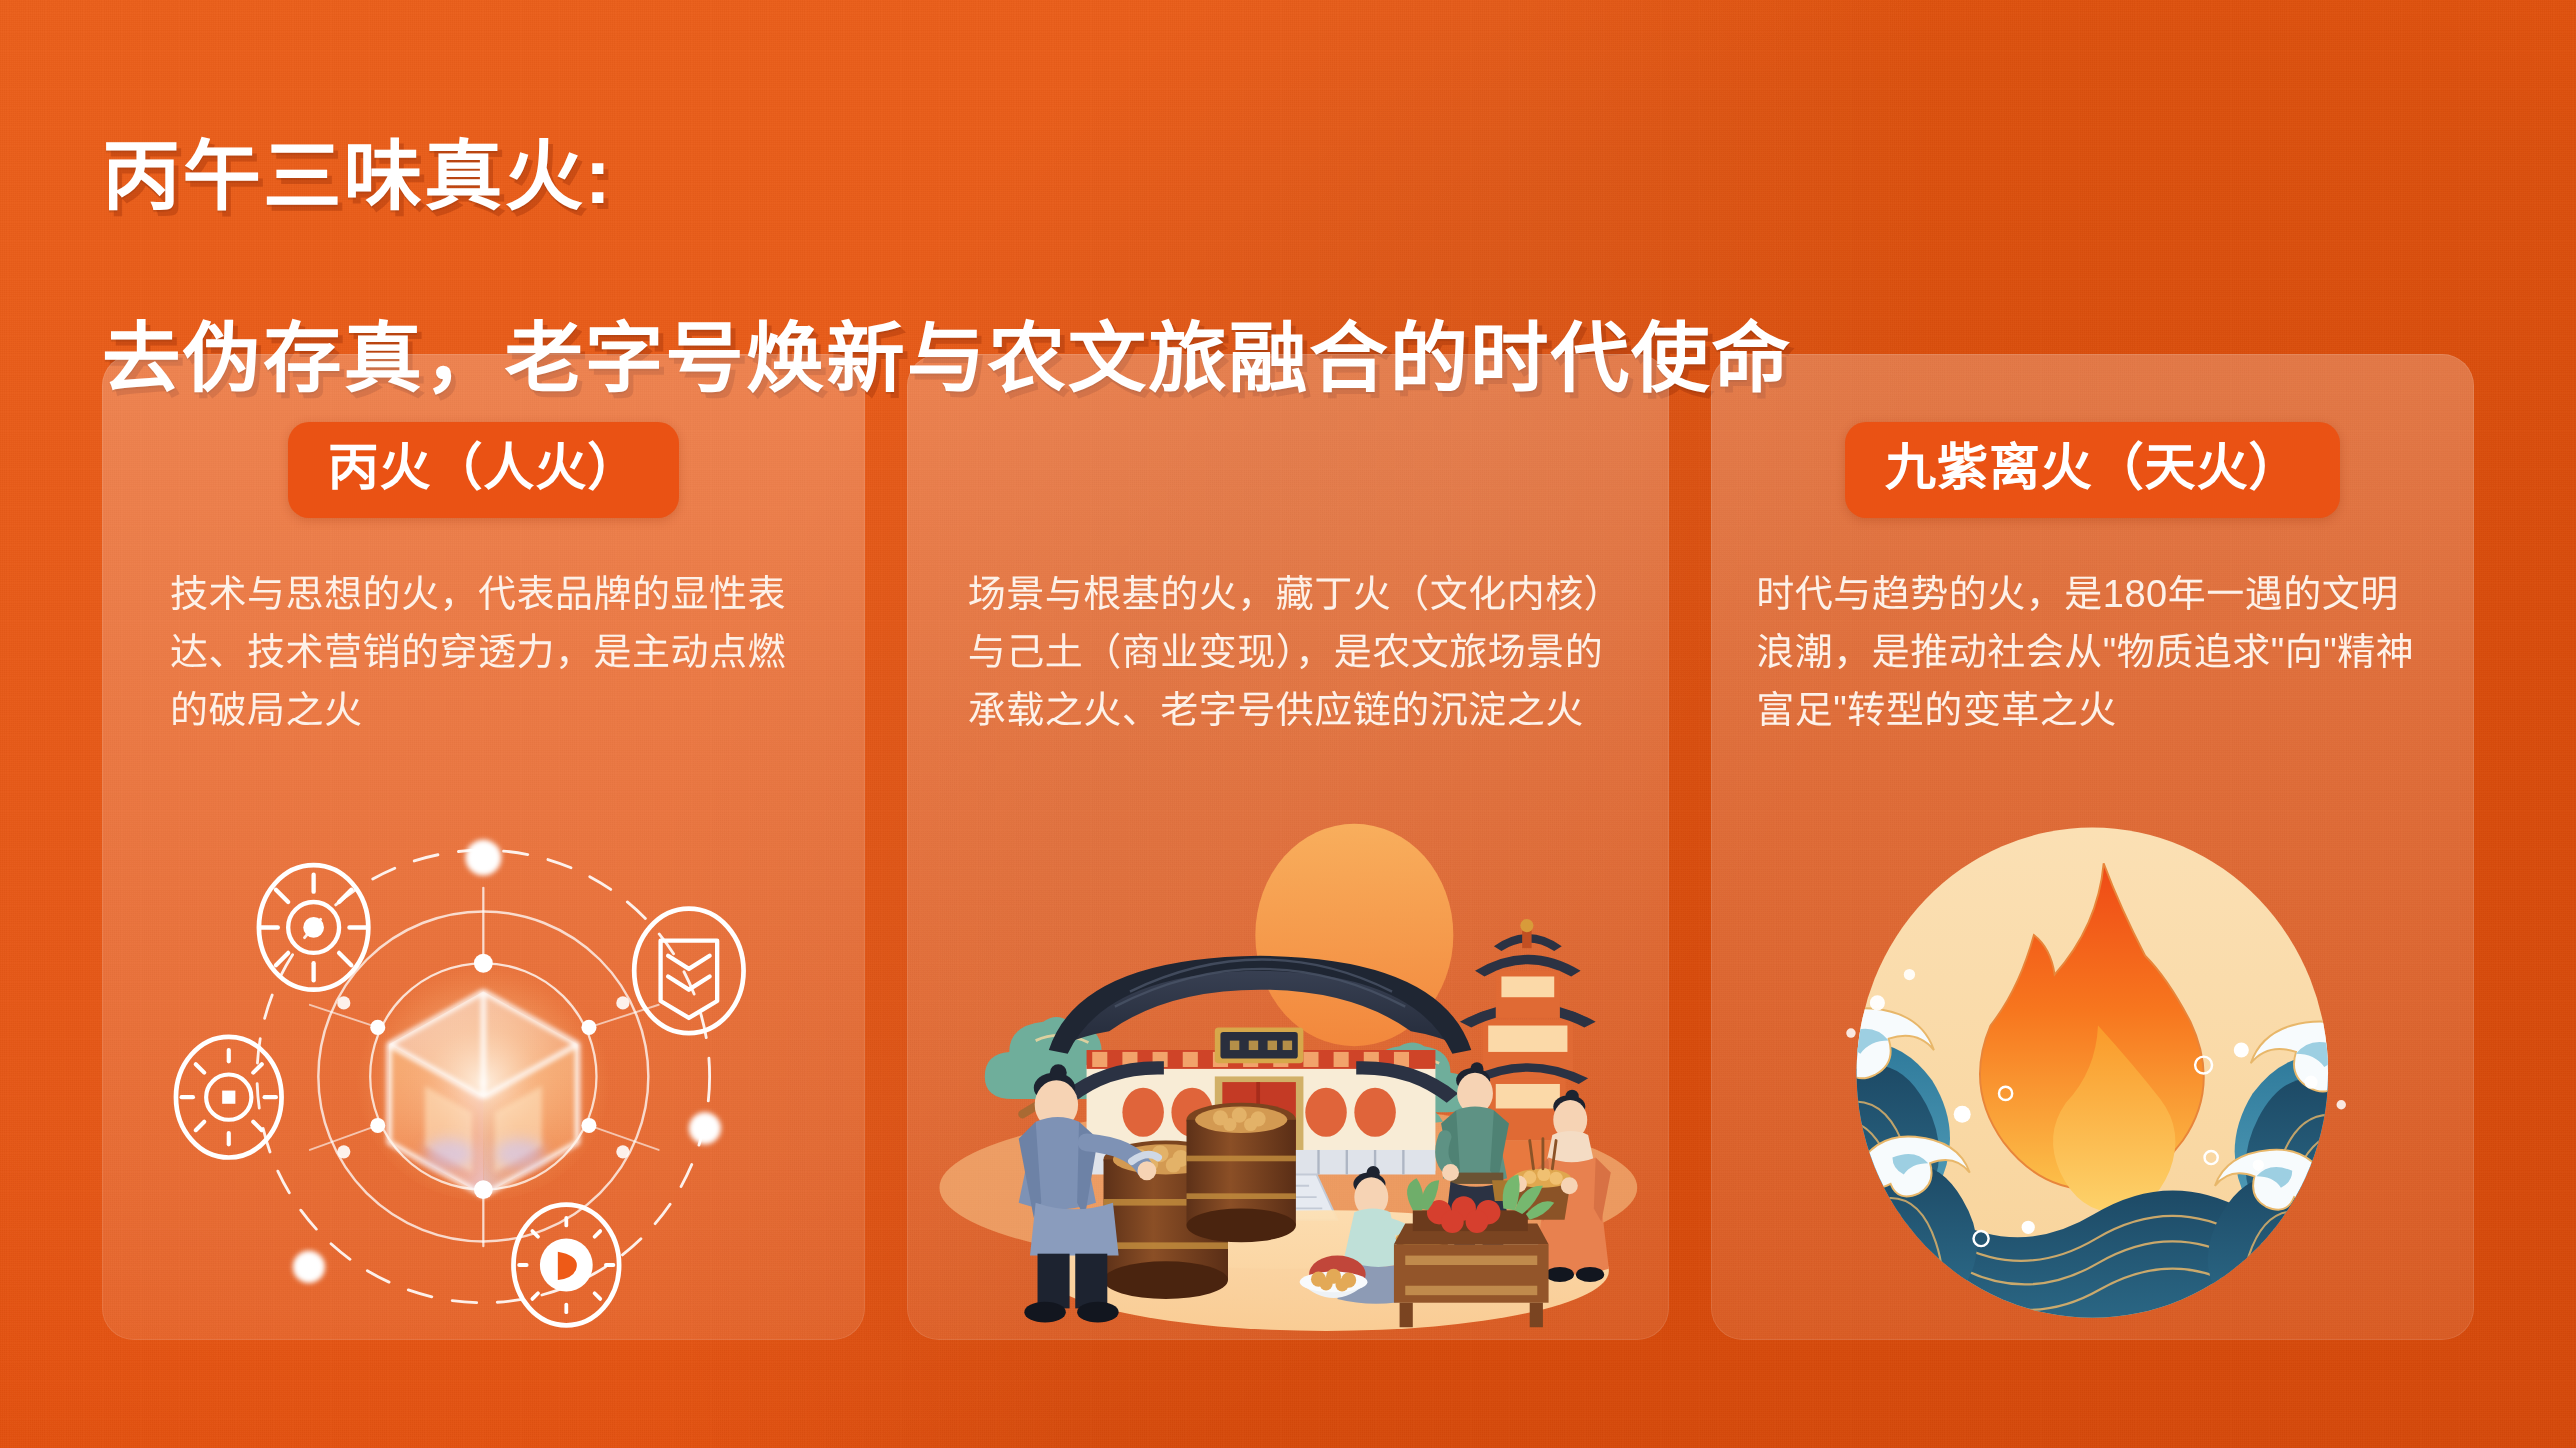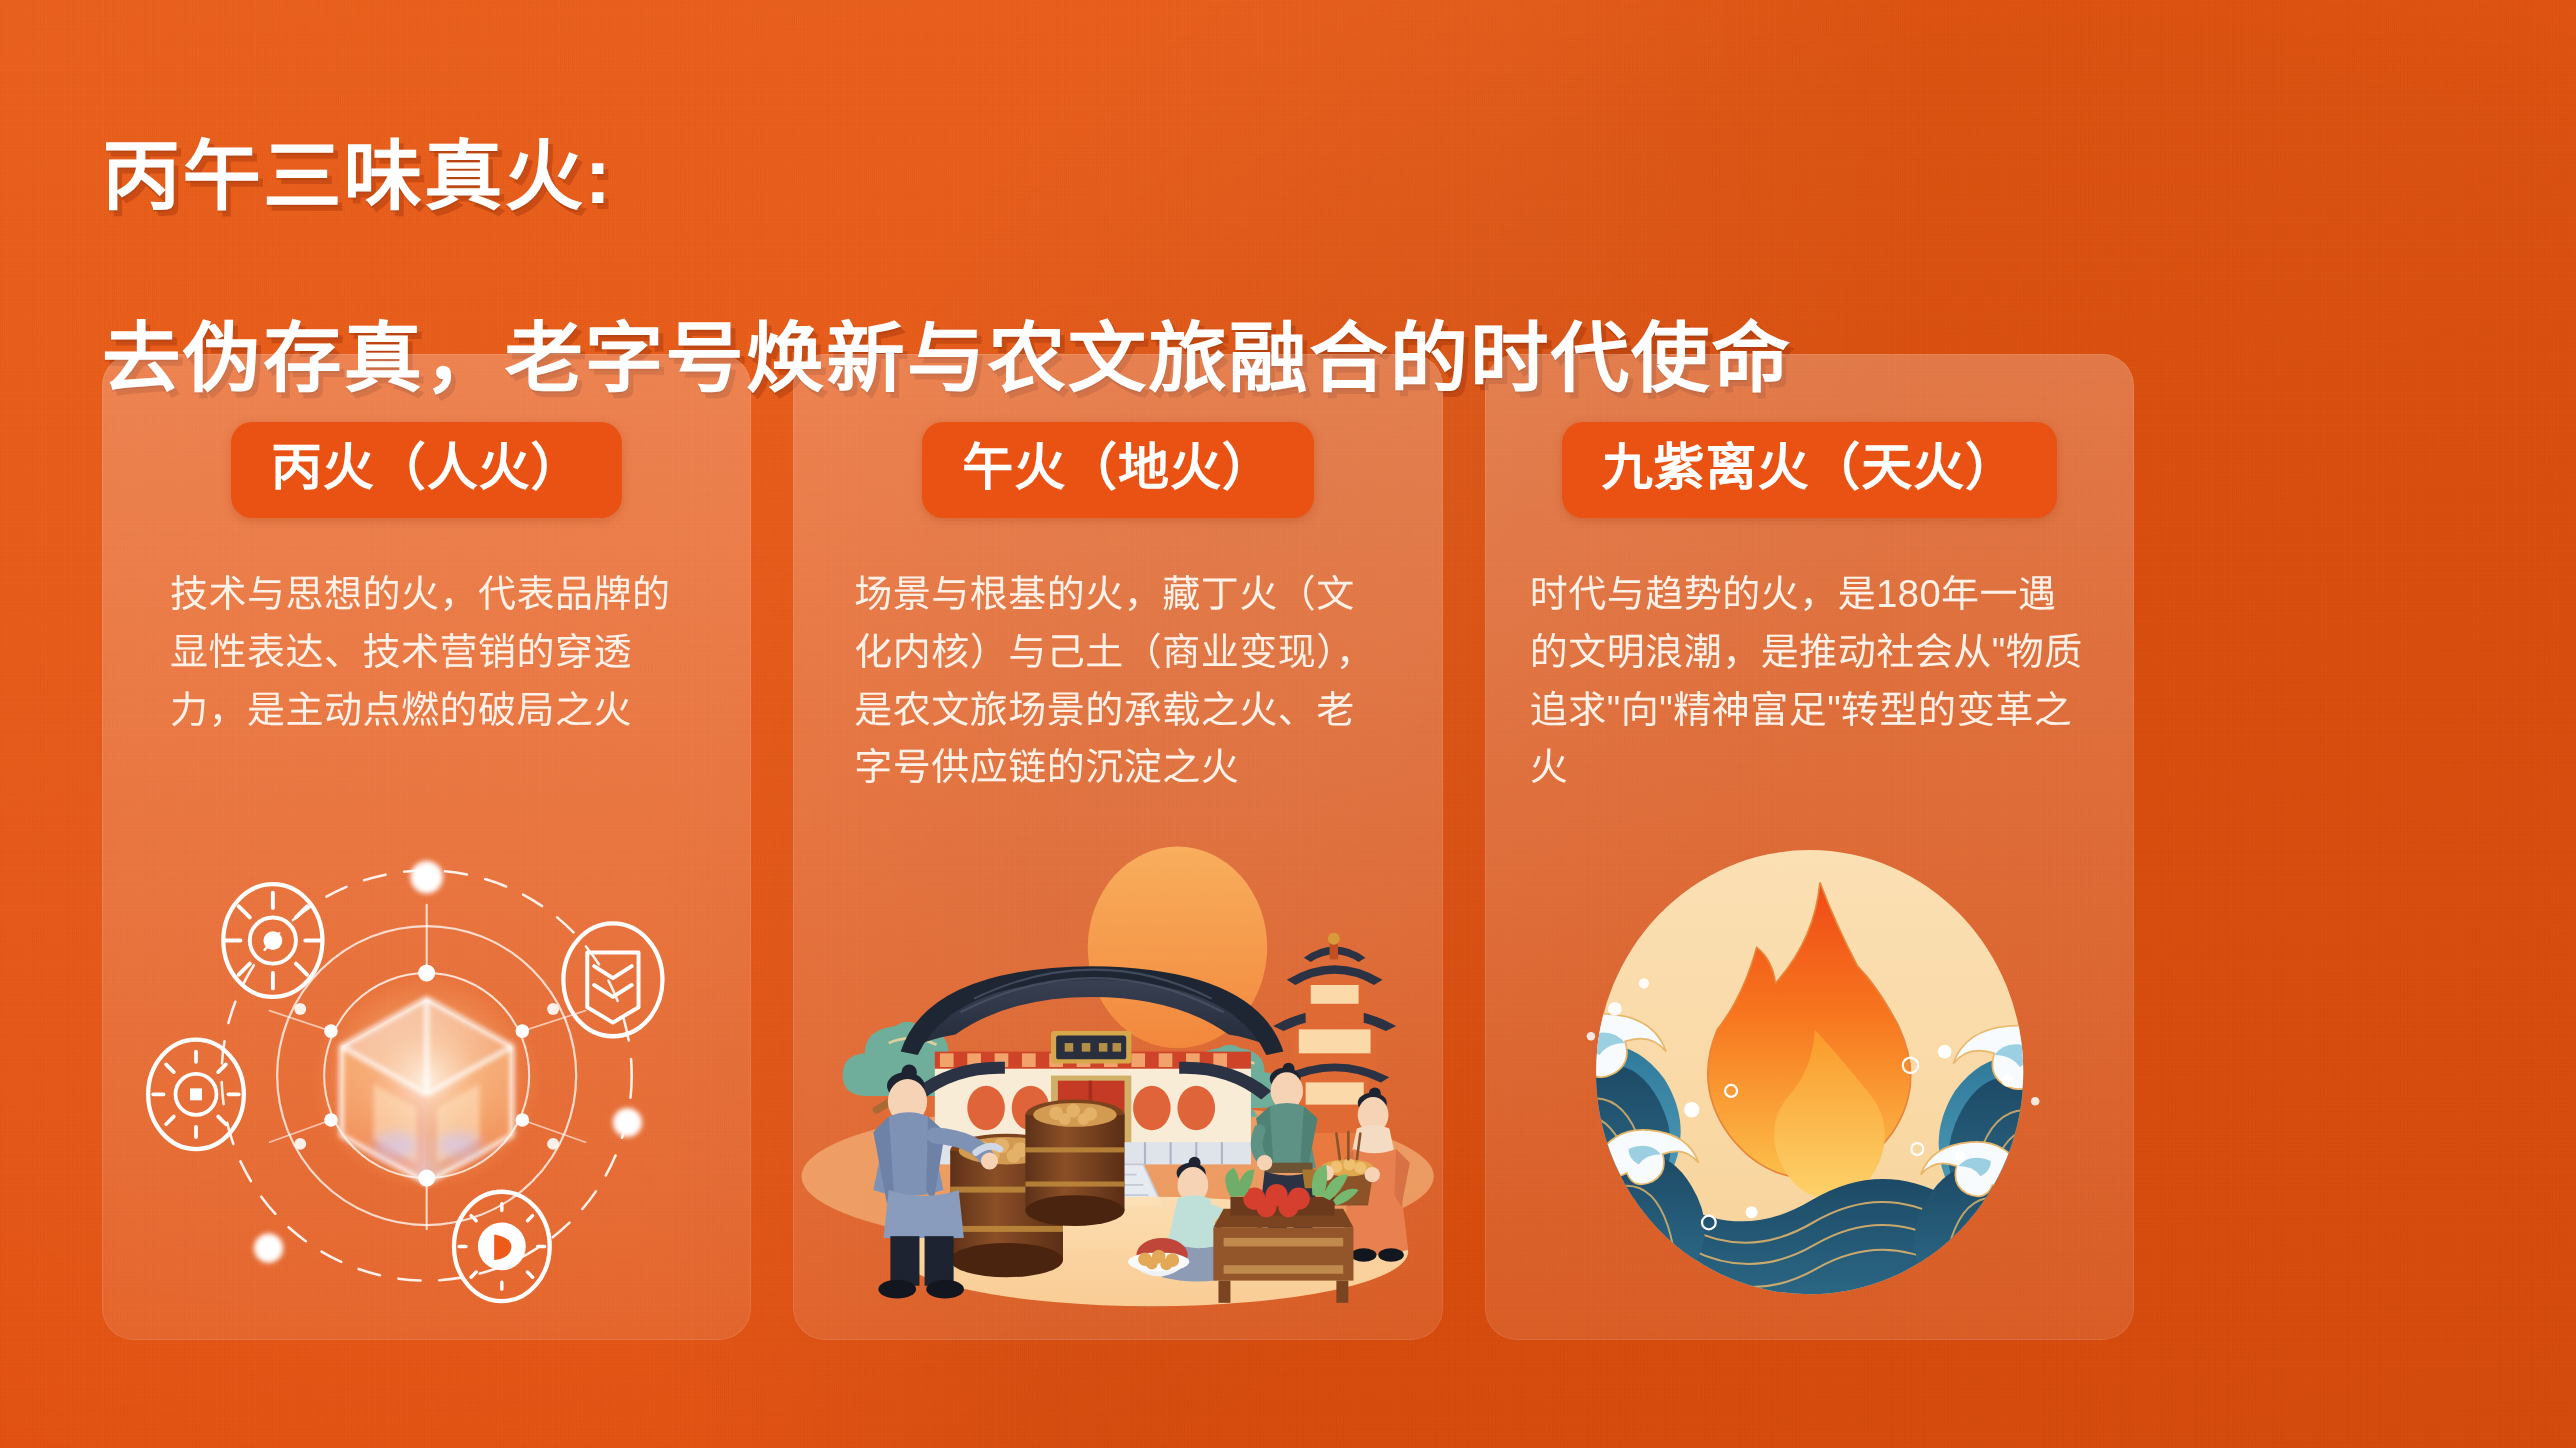--- a/index.html
+++ b/index.html
@@ -40,21 +40,21 @@
     font-stretch:condensed;
     transform:scaleX(1.02);
     transform-origin:left top;
   }
   #title .line { display:block; }
 
   
   #cards {
     position:absolute;
     left:102px; top:354px;
-    width:2032px; height:986px;
+    width:2372px; height:986px;
     display:flex;
     gap:42px;
   }
   .card {
     flex:1 1 0;
     position:relative;
     border-radius:32px;
     background:linear-gradient(180deg, rgba(255,255,255,.235) 0%, rgba(255,255,255,.175) 45%, rgba(255,255,255,.10) 100%);
     overflow:hidden;
     box-shadow:inset 0 0 0 0.9px rgba(255,255,255,.10);
@@ -262,23 +262,20 @@
             <line x1="498" y1="520" x2="504" y2="526"></line>
             <line x1="438" y1="520" x2="432" y2="526"></line>
             <line x1="498" y1="460" x2="504" y2="454"></line>
           </g>
         </g>
       </svg>
     </div>
   </section>
 
   <section class="card">
-    <div class="pill-wrap">
-      <div class="pill">午火（地火）</div>
-    </div>
     <p class="desc">场景与根基的火，藏丁火（文化内核）与己土（商业变现），是农文旅场景的承载之火、老字号供应链的沉淀之火</p>
 
     <div class="art">
       <svg class="village-svg" viewBox="0 0 760 560" preserveAspectRatio="xMidYMid meet" aria-hidden="true">
         <defs>
           <linearGradient id="sunG" x1="0" y1="0" x2="0" y2="1">
             <stop offset="0%" stop-color="#fbb560"></stop>
             <stop offset="100%" stop-color="#f58b3d"></stop>
           </linearGradient>
           <linearGradient id="groundG" x1="0" y1="0" x2="0" y2="1">

